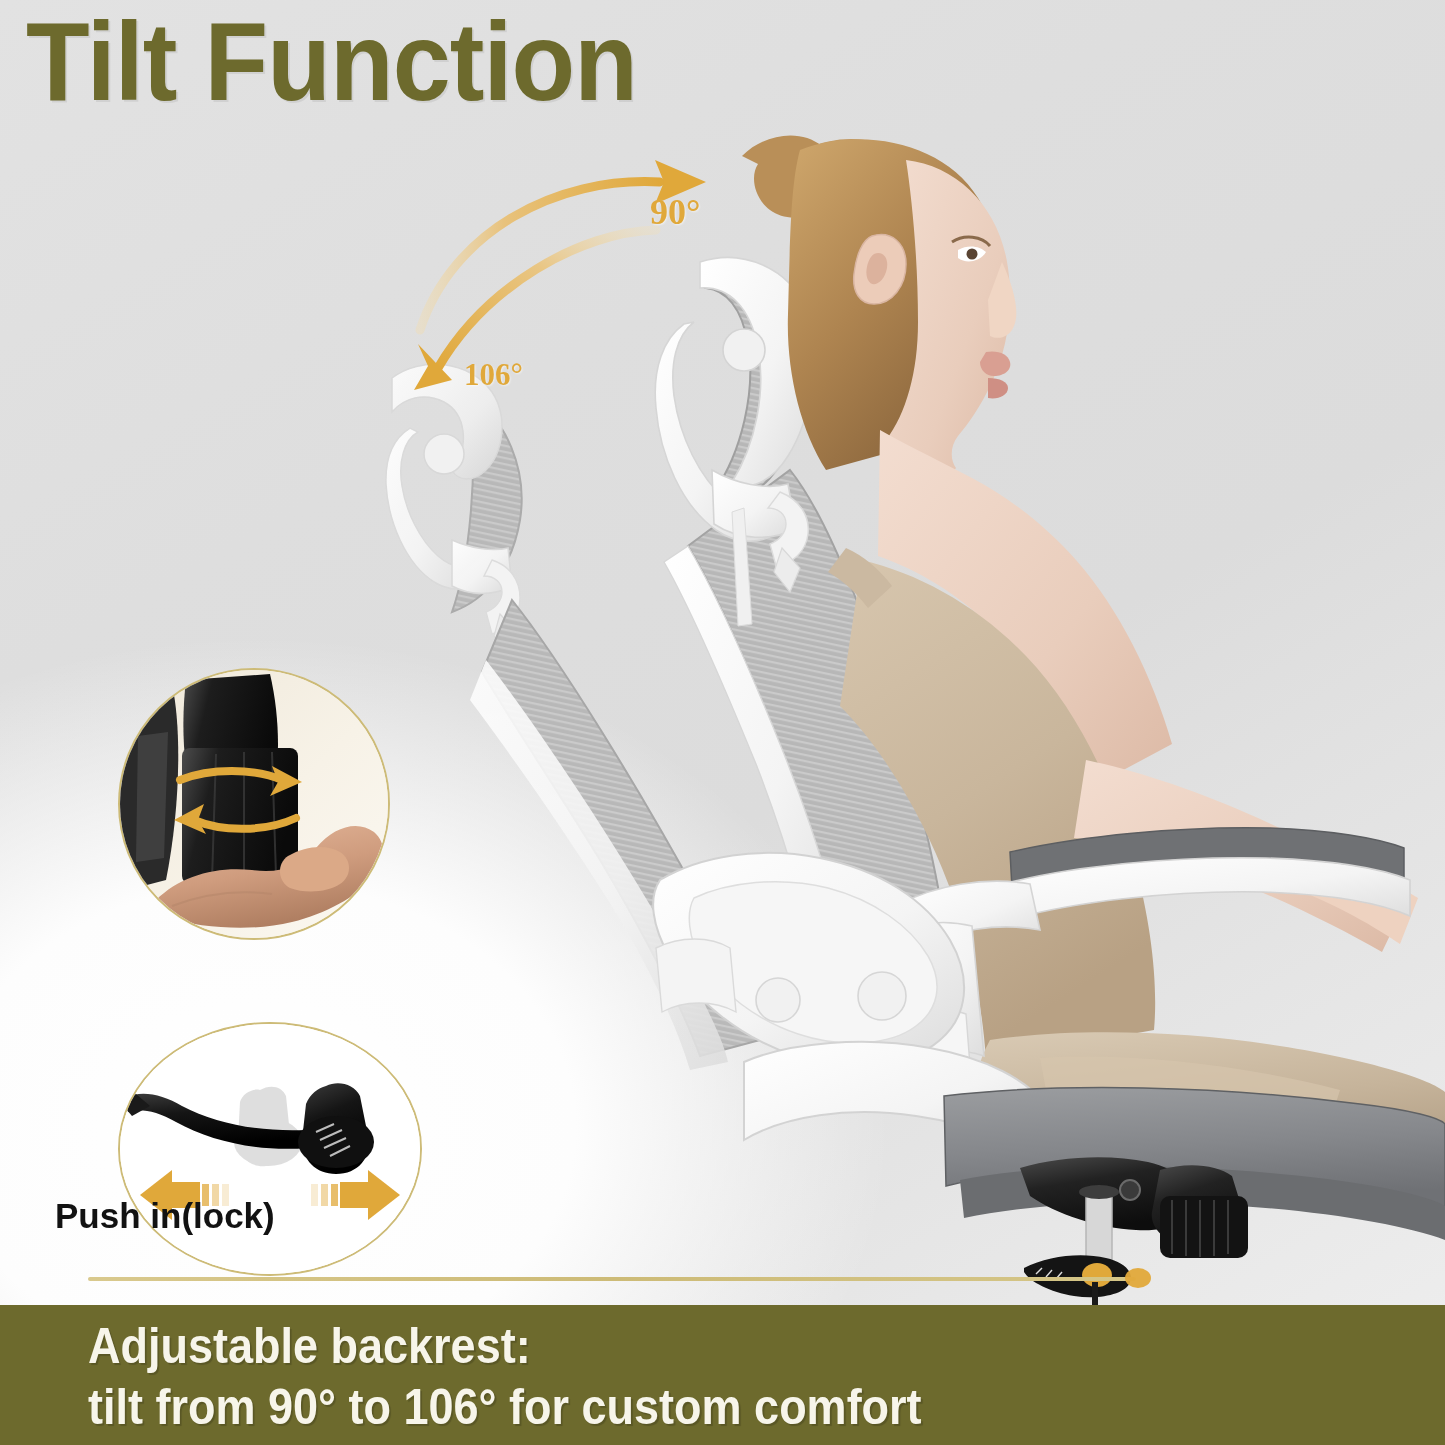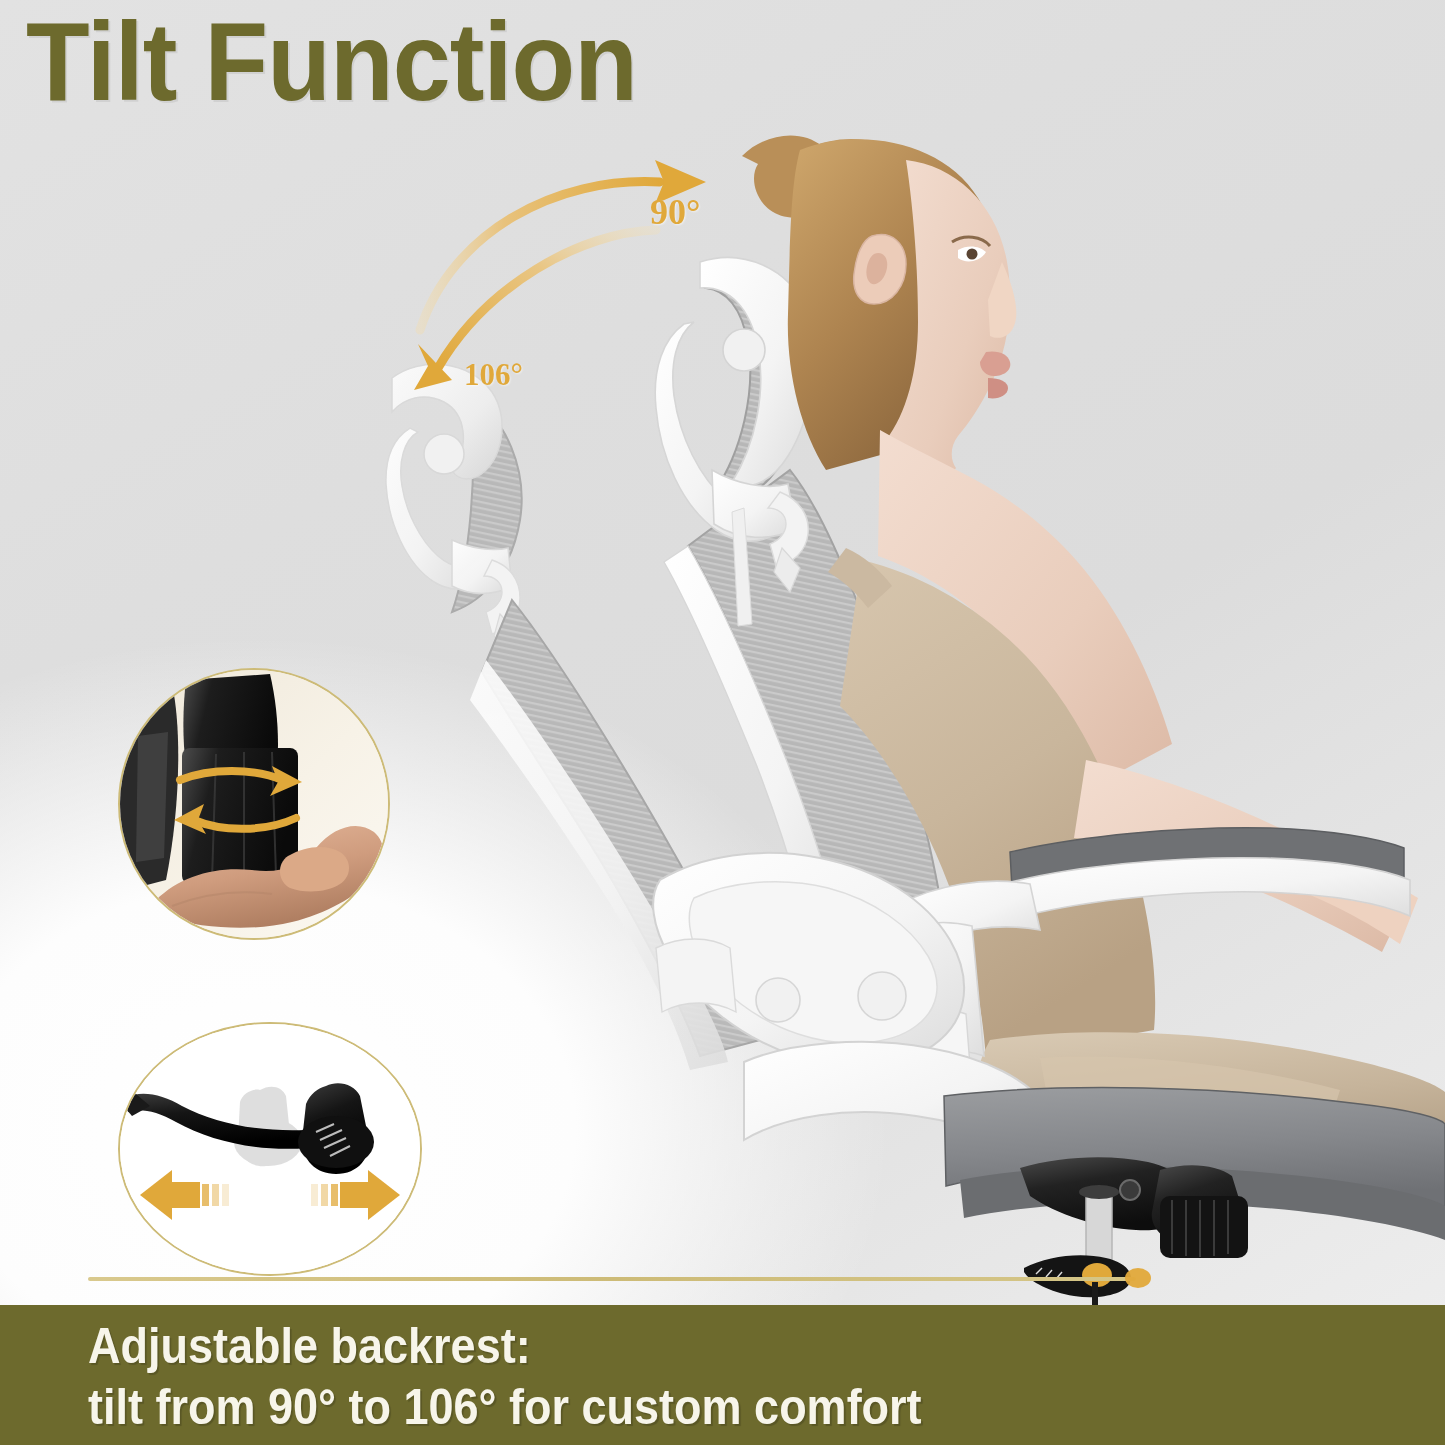--- a/index.html
+++ b/index.html
@@ -424,20 +424,21 @@
 
       <g>
         <path d="M248,158 L248,184 L220,184 L220,158 Z" fill="#e0a83a"></path>
         <path d="M248,146 L280,171 L248,196 Z" fill="#e0a83a"></path>
         <rect x="211" y="160" width="7" height="22" fill="#e0a83a" opacity=".75"></rect>
         <rect x="201" y="160" width="7" height="22" fill="#e0a83a" opacity=".45"></rect>
         <rect x="191" y="160" width="7" height="22" fill="#e0a83a" opacity=".22"></rect>
       </g>
     </svg>
   </div>
+  <div class="callout-caption" id="cap-push">Push in(lock)</div>
 
   <div class="banner-line"></div>
   <div class="banner-dot"></div>
   <div class="banner"></div>
   <div class="banner-l1">Adjustable backrest:</div>
   <div class="banner-l2">tilt from 90° to 106° for custom comfort</div>
 
 </div>
 
 </body></html>

